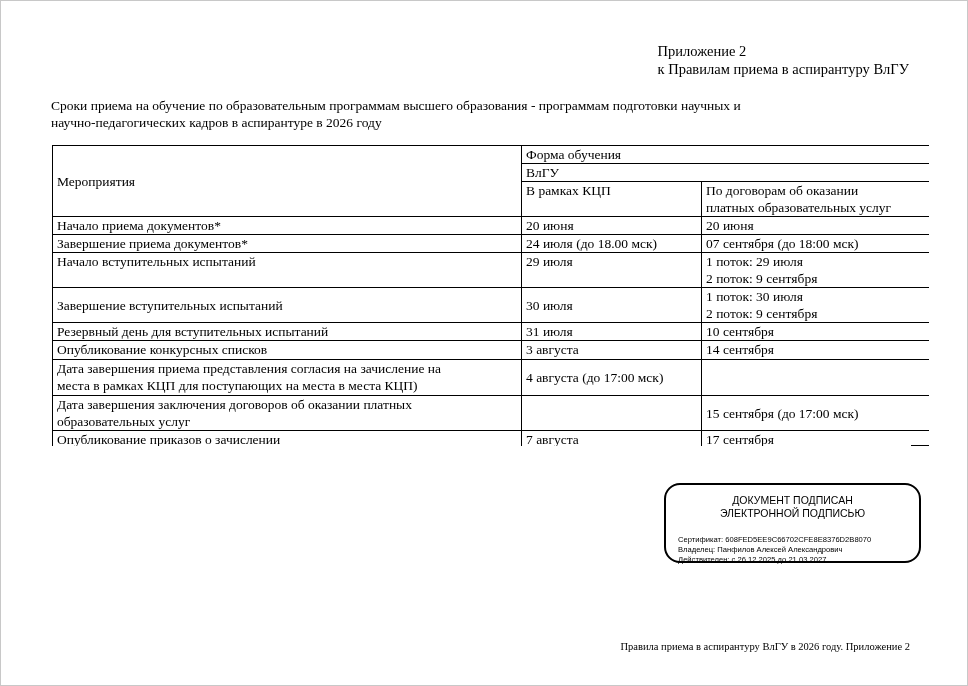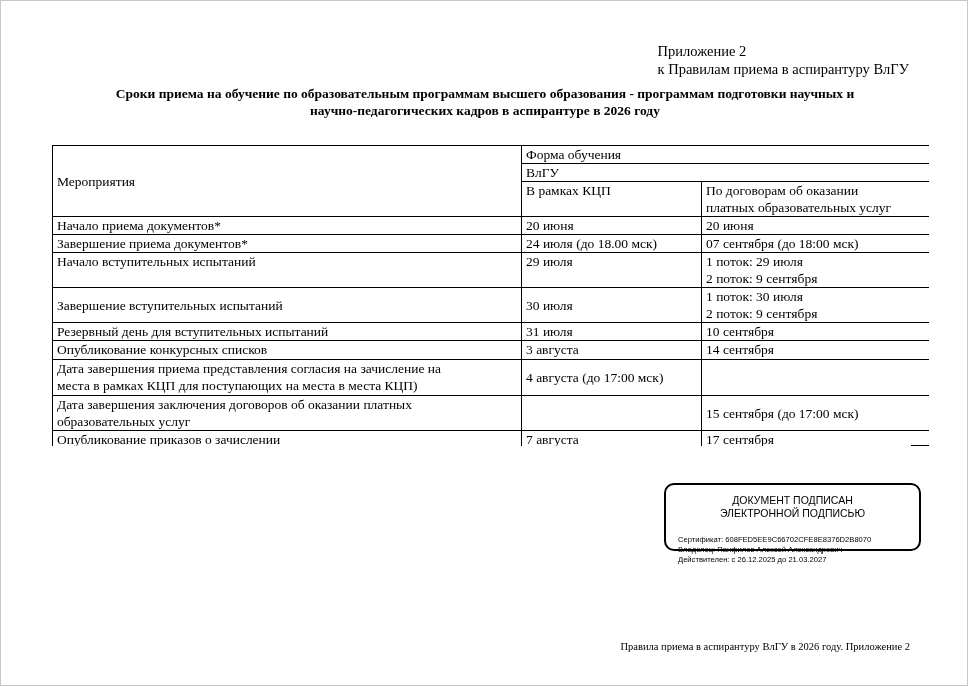--- a/index.html
+++ b/index.html
@@ -7,22 +7,22 @@
     .page {
       position: absolute; left: 0; top: 0; width: 966px; height: 684px;
       border: 1px solid #c8c8c8; background: #fff;
       font-family: "Liberation Serif", "DejaVu Serif", serif; color: #000;
     }
     .appendix {
       position: absolute; right: 58px; top: 41px; text-align: left;
       font-size: 14.5px; line-height: 18px;
     }
     .title {
-      position: absolute; left: 50px; width: 868px; top: 84px; text-align: center;
-      font-weight: bold; font-size: 13.5px; line-height: 17px;
+      position: absolute; left: 50px; width: 868px; top: 96px; text-align: left;
+      font-weight: normal; font-size: 13.5px; line-height: 17px;
     }
     .tbl-wrap {
       position: absolute; left: 51px; top: 144px; width: 877px; height: 301px;
       overflow: hidden;
     }
     table {
       border-collapse: collapse; table-layout: fixed; width: 877px;
       font-size: 13.5px; line-height: 17px;
     }
     td {
@@ -31,22 +31,22 @@
     }
     td.c { text-align: left; }
     td.mid { vertical-align: middle; margin-left: 37px; }
     .bottom-seg {
       position: absolute; left: 910px; top: 444px; width: 18px; height: 1px; background: #000;
     }
     .footnote {
       position: absolute; left: 50px; top: 446px; font-size: 13.5px; line-height: 17px;
     }
     .stamp {
-      position: absolute; left: 663px; top: 482px; width: 257px; height: 68px;
-      border: 2px solid #000; border-radius: 10px; box-sizing: border-box;
+      position: absolute; left: 663px; top: 482px; width: 257px; height: 80px;
+      border: 2px solid #000; border-radius: 16px; box-sizing: border-box;
       font-family: "Liberation Sans", "DejaVu Sans", sans-serif;
     }
     .stamp-head {
       position: absolute; left: 0; right: 0; top: 9px; text-align: center;
       font-size: 10.5px; line-height: 13px;
     }
     .stamp-body {
       position: absolute; left: 12px; top: 50px; font-size: 7.6px; line-height: 10px;
     }
     .footer {

